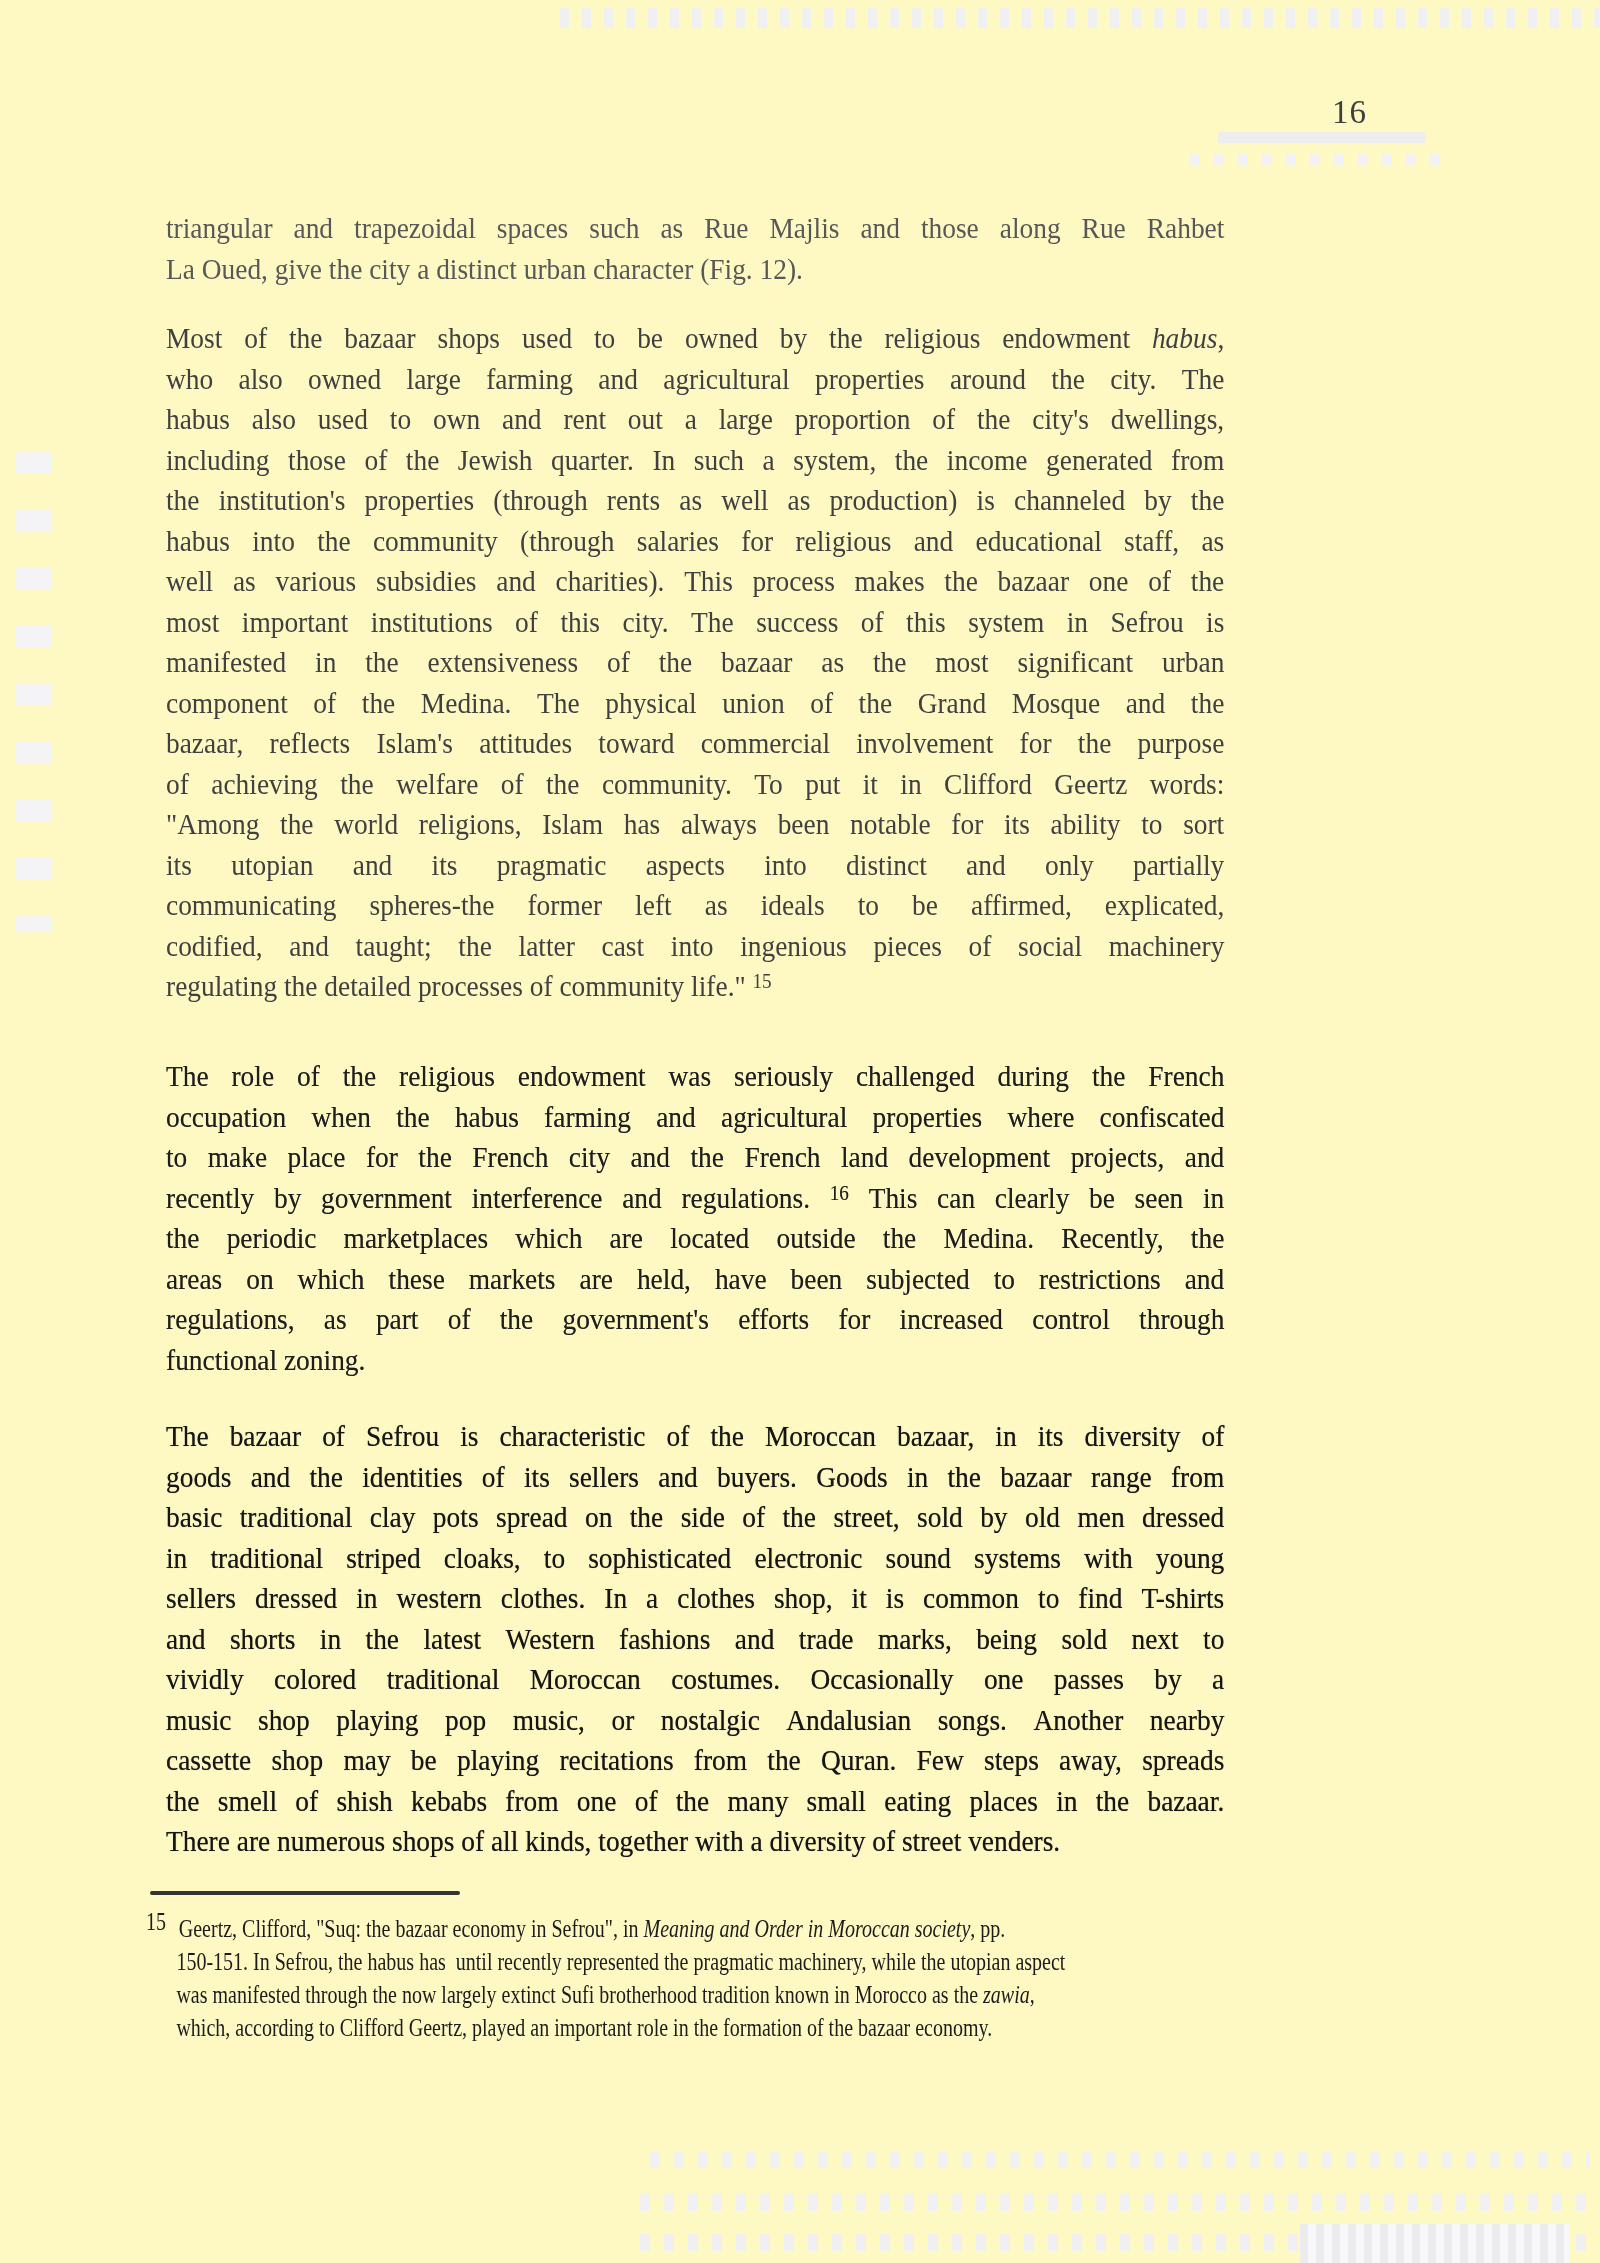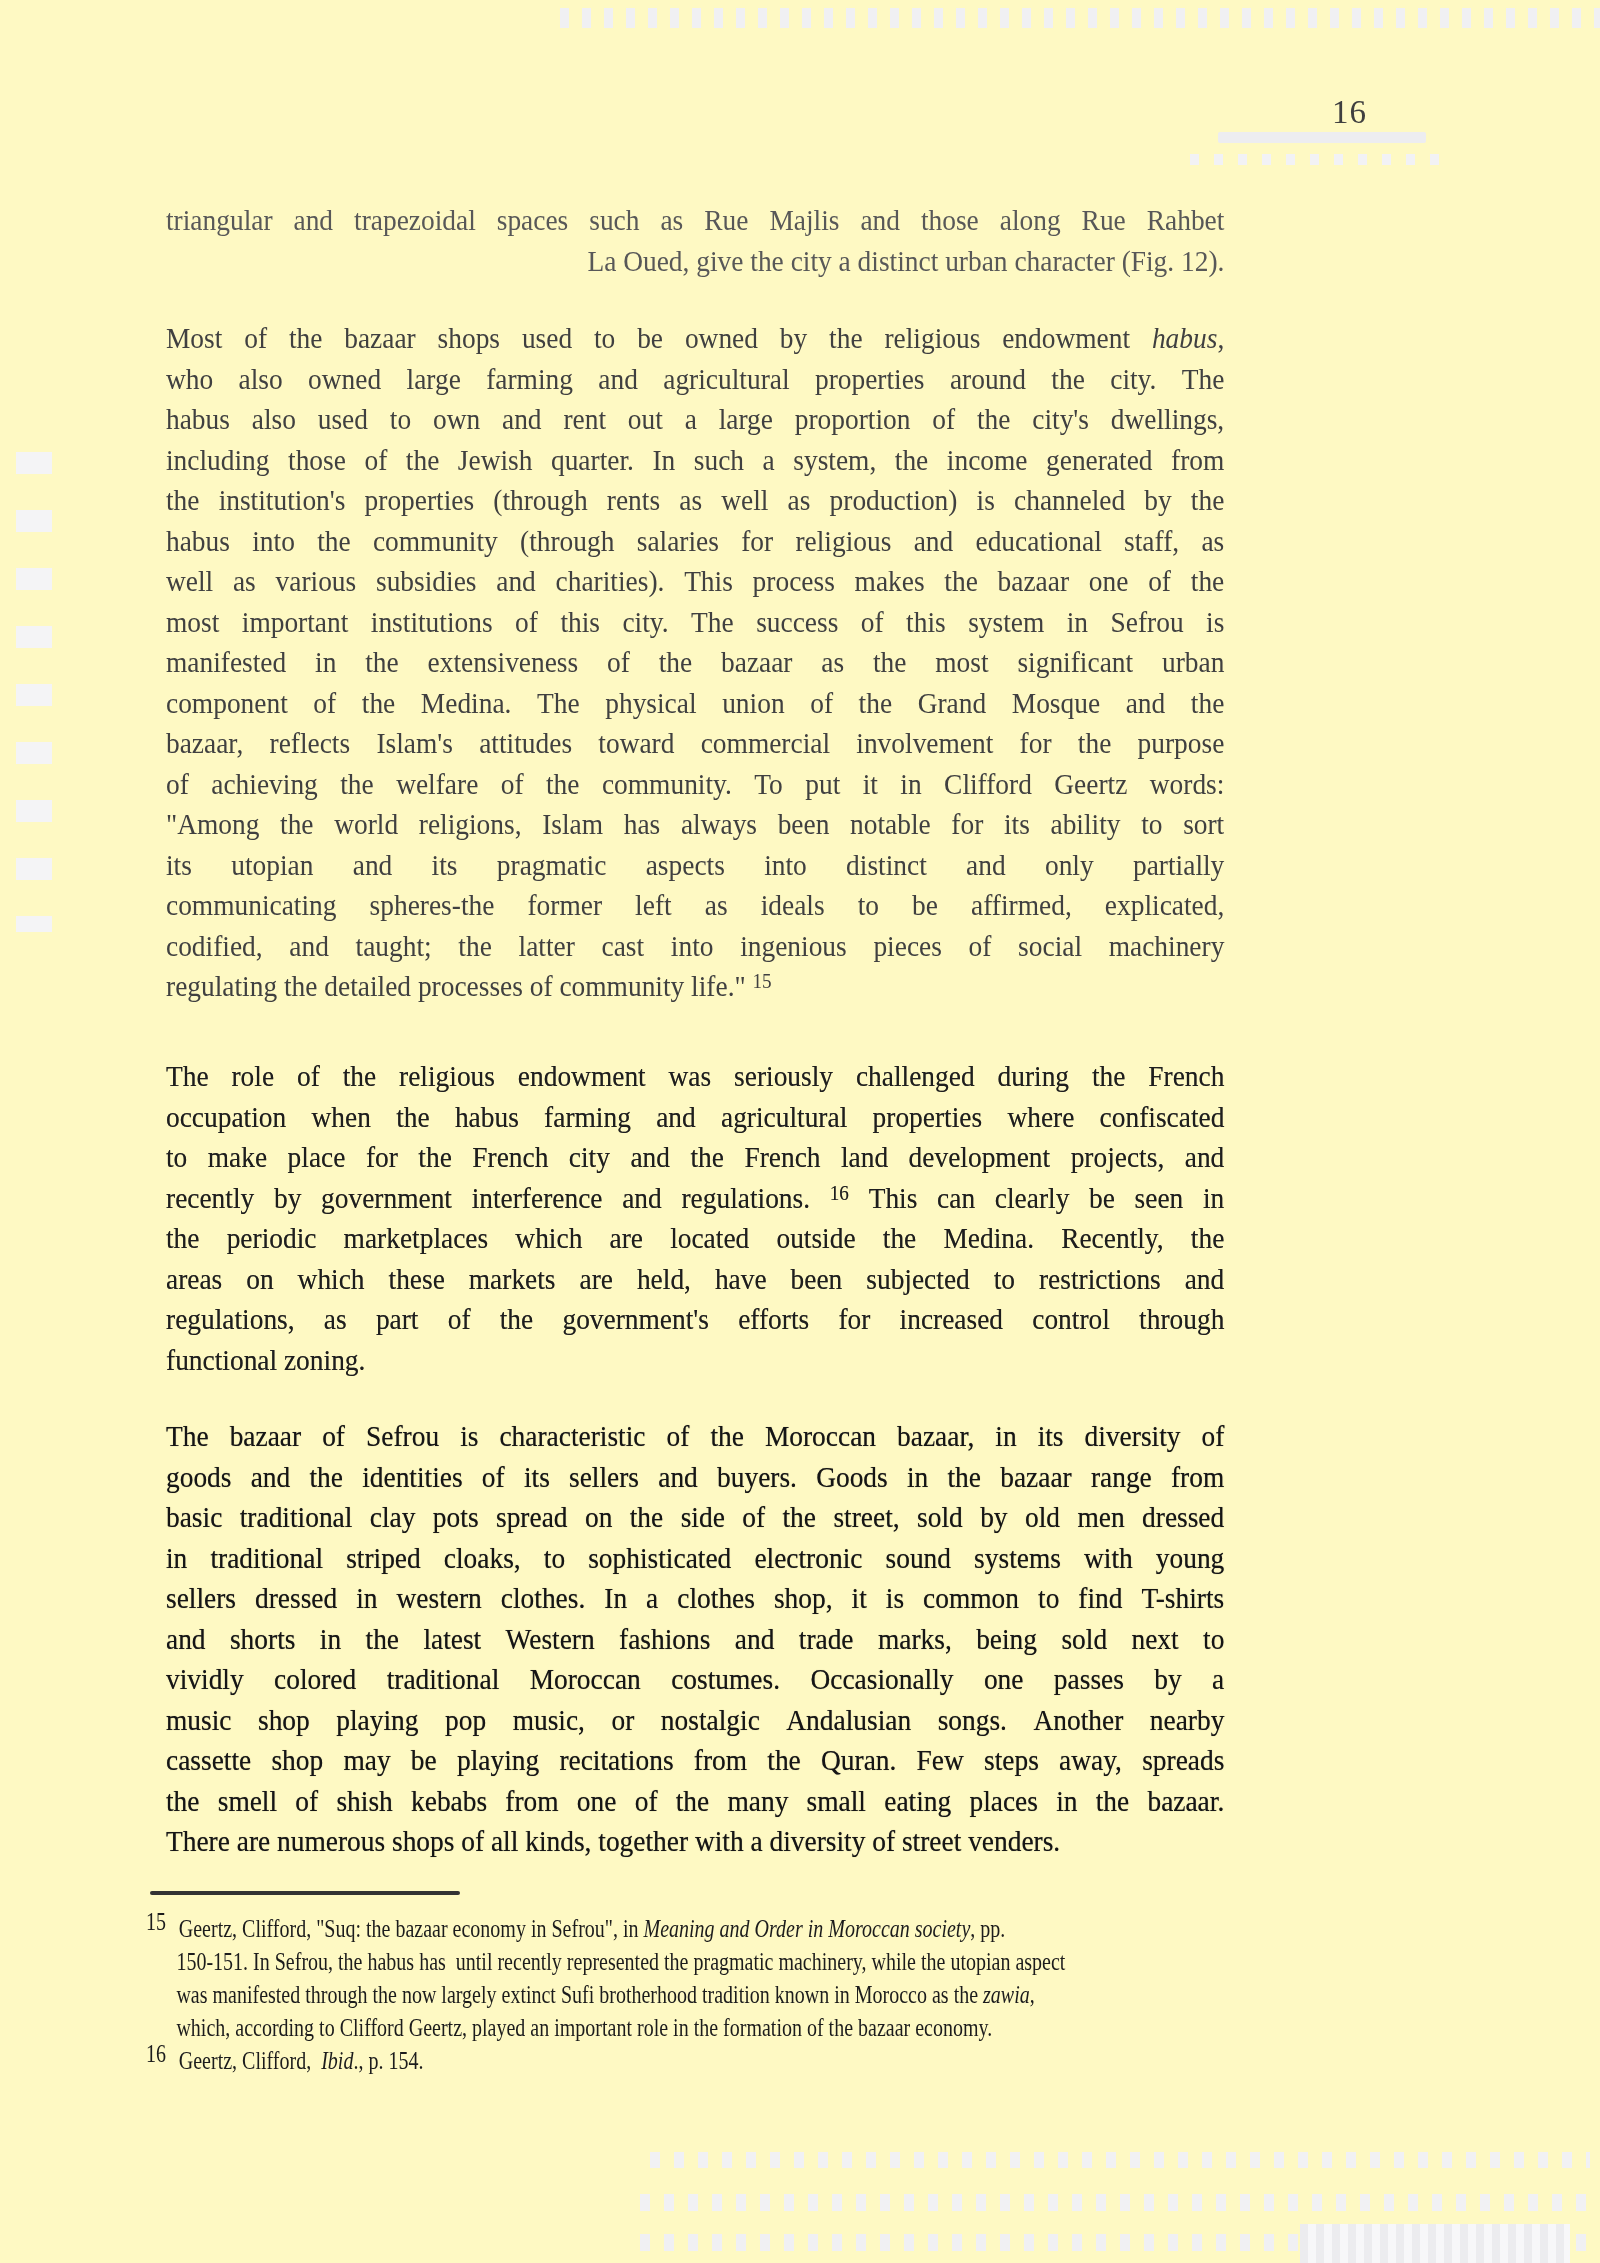--- a/index.html
+++ b/index.html
@@ -42,21 +42,21 @@
     left: 1300px; top: 2224px; width: 270px; height: 39px;
     background: repeating-linear-gradient(90deg, #ececef 0 8px, #f7f7f9 8px 16px);
   }
   
   #pagenum {
     position: absolute; left: 1332px; top: 94px;
     font-size: 33px; color: #3f3f3f; letter-spacing: 1px;
   }
   
   .para { position: absolute; left: 166px; width: 1130px; }
-  #p0 { top: 200px;  color: #585858; text-align: right; }
+  #p0 { top: 208px;  color: #585858; }
   #p1 { top: 318px;  color: #404040; }
   #p2 { top: 1056px; color: #1e1e1e; text-shadow: 0 0 0.6px rgba(30,30,30,0.55); }
   #p3 { top: 1416px; color: #151515; text-shadow: 0 0 0.7px rgba(20,20,20,0.6); }
   .line {
     height: 40.5px; line-height: 40.5px;
     font-size: 29px;
     transform: scaleX(0.945); transform-origin: 0 50%;
   }
   .jline {
     display: flex; justify-content: space-between;
@@ -621,17 +621,14 @@
     </div>
 
   <div id="fnrule"></div>
 
   <div class="footnote" id="fn0">
       <div class="fnline"><span class="fnmark">15</span><span>Geertz, Clifford, "Suq: the bazaar economy in Sefrou", in </span><span class="i">Meaning and Order in Moroccan society</span><span>, pp.</span></div>
       <div class="fnline fn-cont"><span>150-151. In Sefrou, the habus has  until recently represented the pragmatic machinery, while the utopian aspect</span></div>
       <div class="fnline fn-cont"><span>was manifested through the now largely extinct Sufi brotherhood tradition known in Morocco as the </span><span class="i">zawia</span><span>,</span></div>
       <div class="fnline fn-cont"><span>which, according to Clifford Geertz, played an important role in the formation of the bazaar economy.</span></div>
     </div>
-  <div class="footnote" id="fn1">
-      <div class="fnline"><span class="fnmark">16</span><span>Geertz, Clifford,  </span><span class="i">Ibid</span><span>., p. 154.</span></div>
-    </div>
 
 </div>
 
 </body></html>

